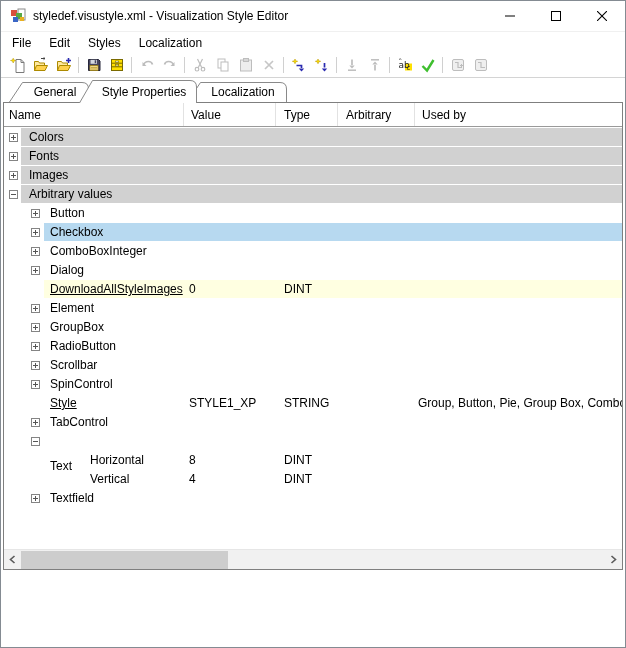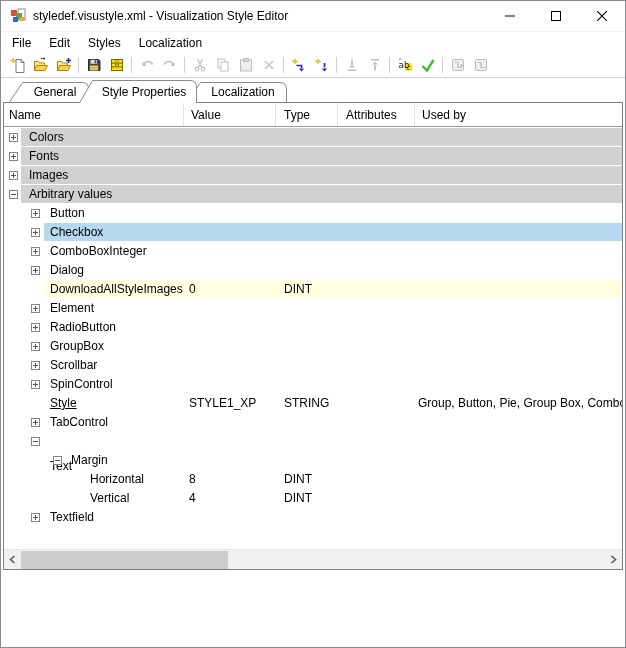--- a/index.html
+++ b/index.html
@@ -288,21 +288,21 @@
         </svg>
         <span class="lbl">Localization</span>
       </div>
     </div>
 
   <div class="panel">
     <div class="thead">
         <div class="th" style="left: 5px;">Name</div>
         <div class="th" style="left: 187px;">Value</div>
         <div class="th" style="left: 280px;">Type</div>
-        <div class="th" style="left: 342px;">Attributes</div>
+        <div class="th" style="left: 342px;">Arbitrary</div>
         <div class="th" style="left: 418px;">Used by</div>
         <div class="thsep" style="left: 179px;"></div>
         <div class="thsep" style="left: 271px;"></div>
         <div class="thsep" style="left: 333px;"></div>
         <div class="thsep" style="left: 410px;"></div>
       </div>
     <div class="tbody">
         <div class="trow">
           <div class="rowbg category" style="left: 17px;"></div>
           <span class="expander plus" style="left: 5px;"></span>
@@ -335,35 +335,35 @@
         <div class="trow">
           <span class="expander plus" style="left: 27px;"></span>
           <span class="cell" style="left: 46px;">ComboBoxInteger</span>
         </div>
         <div class="trow">
           <span class="expander plus" style="left: 27px;"></span>
           <span class="cell" style="left: 46px;">Dialog</span>
         </div>
         <div class="trow">
           <div class="rowbg value" style="left: 40px;"></div>
-          <span class="cell" style="left: 46px;">DownloadAllStyleImages</span>
+          <span class="cell" style="left: 46px; text-decoration: underline;">DownloadAllStyleImages</span>
           <span class="cell" style="left: 185px;">0</span>
           <span class="cell" style="left: 280px;">DINT</span>
         </div>
         <div class="trow">
           <span class="expander plus" style="left: 27px;"></span>
           <span class="cell" style="left: 46px;">Element</span>
         </div>
         <div class="trow">
           <span class="expander plus" style="left: 27px;"></span>
+          <span class="cell" style="left: 46px;">GroupBox</span>
+        </div>
+        <div class="trow">
+          <span class="expander plus" style="left: 27px;"></span>
           <span class="cell" style="left: 46px;">RadioButton</span>
-        </div>
-        <div class="trow">
-          <span class="expander plus" style="left: 27px;"></span>
-          <span class="cell" style="left: 46px;">GroupBox</span>
         </div>
         <div class="trow">
           <span class="expander plus" style="left: 27px;"></span>
           <span class="cell" style="left: 46px;">Scrollbar</span>
         </div>
         <div class="trow">
           <span class="expander plus" style="left: 27px;"></span>
           <span class="cell" style="left: 46px;">SpinControl</span>
         </div>
         <div class="trow">
@@ -374,24 +374,20 @@
         </div>
         <div class="trow">
           <span class="expander plus" style="left: 27px;"></span>
           <span class="cell" style="left: 46px;">TabControl</span>
         </div>
         <div class="trow">
           <span class="expander minus" style="left: 27px;"></span>
           <span class="cell" style="left: 46px; margin-top: 25px;">Text</span>
         </div>
         <div class="trow">
-          <span class="expander minus" style="left: 49px;"></span>
-          <span class="cell" style="left: 67px;">Margin</span>
-        </div>
-        <div class="trow">
           <span class="cell" style="left: 86px;">Horizontal</span>
           <span class="cell" style="left: 185px;">8</span>
           <span class="cell" style="left: 280px;">DINT</span>
         </div>
         <div class="trow">
           <span class="cell" style="left: 86px;">Vertical</span>
           <span class="cell" style="left: 185px;">4</span>
           <span class="cell" style="left: 280px;">DINT</span>
         </div>
         <div class="trow">

